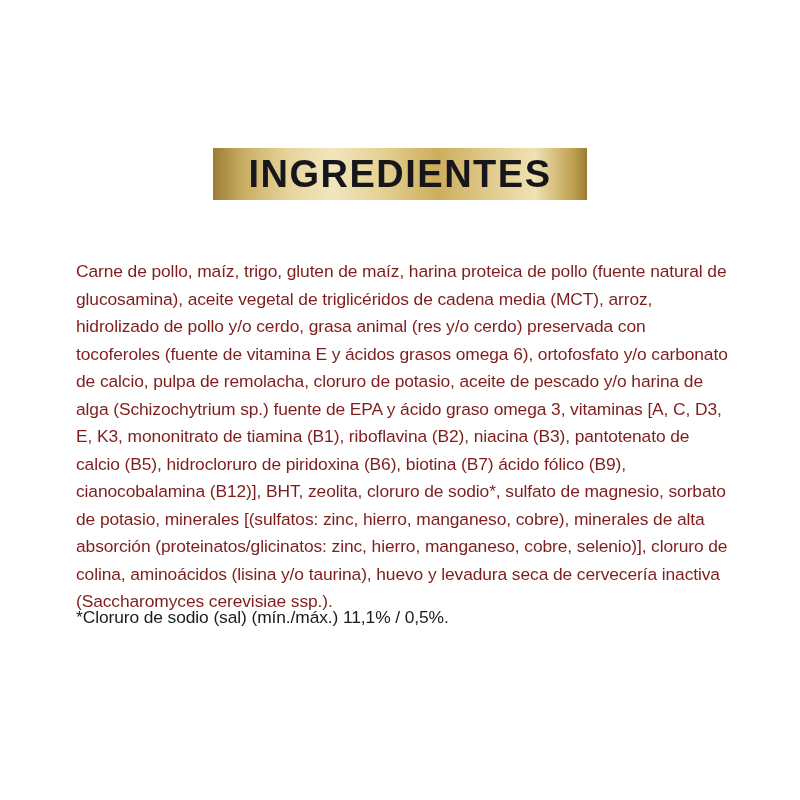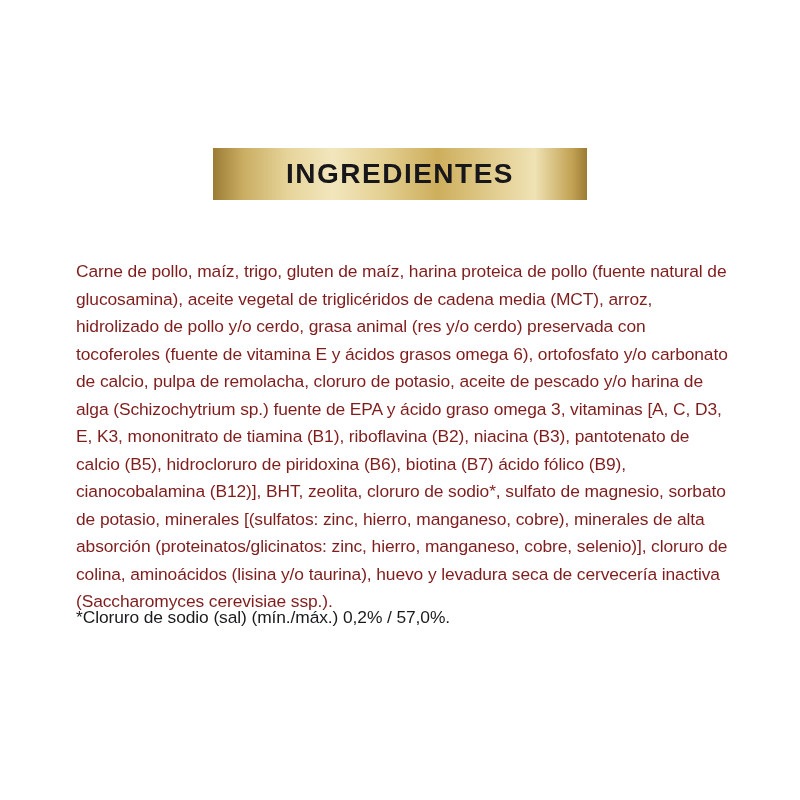--- a/index.html
+++ b/index.html
@@ -37,21 +37,21 @@
         #efe2b4 86%,
         #c2a253 96%,
         #9b7b34 100%);
     display: flex;
     align-items: center;
     justify-content: center;
   }
   .banner-title {
     font-family: "Liberation Sans", sans-serif;
     font-weight: bold;
-    font-size: 28px;
+    font-size: 38px;
     letter-spacing: 1.5px;
     color: #17161a;
     line-height: 1;
     white-space: nowrap;
   }
   .body-copy {
     position: absolute;
     left: 76px;
     top: 258px;
     width: 652px;
@@ -78,15 +78,15 @@
 <body>
 
 <div class="page">
 
   <div class="banner">
     <div class="banner-title">INGREDIENTES</div>
   </div>
 
   <div class="body-copy">Carne de pollo, maíz, trigo, gluten de maíz, harina proteica de pollo (fuente natural de glucosamina), aceite vegetal de triglicéridos de cadena media (MCT), arroz, hidrolizado de pollo y/o cerdo, grasa animal (res y/o cerdo) preservada con tocoferoles (fuente de vitamina E y ácidos grasos omega 6), ortofosfato y/o carbonato de calcio, pulpa de remolacha, cloruro de potasio, aceite de pescado y/o harina de alga (Schizochytrium sp.) fuente de EPA y ácido graso omega 3, vitaminas [A, C, D3, E, K3, mononitrato de tiamina (B1), riboflavina (B2), niacina (B3), pantotenato de calcio (B5), hidrocloruro de piridoxina (B6), biotina (B7) ácido fólico (B9), cianocobalamina (B12)], BHT, zeolita, cloruro de sodio*, sulfato de magnesio, sorbato de potasio, minerales [(sulfatos: zinc, hierro, manganeso, cobre), minerales de alta absorción (proteinatos/glicinatos: zinc, hierro, manganeso, cobre, selenio)], cloruro de colina, aminoácidos (lisina y/o taurina), huevo y levadura seca de cervecería inactiva (Saccharomyces cerevisiae ssp.).</div>
 
-  <div class="note">*Cloruro de sodio (sal) (mín./máx.) 0,2% / 57,0%.</div>
+  <div class="note">*Cloruro de sodio (sal) (mín./máx.) 11,1% / 0,5%.</div>
 
 </div>
 
 </body></html>

